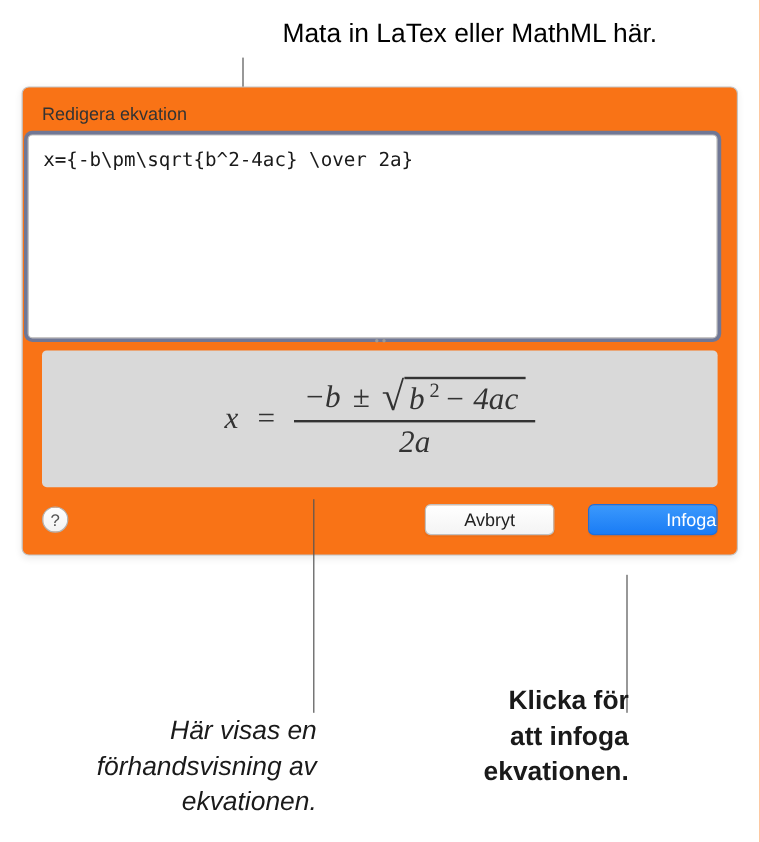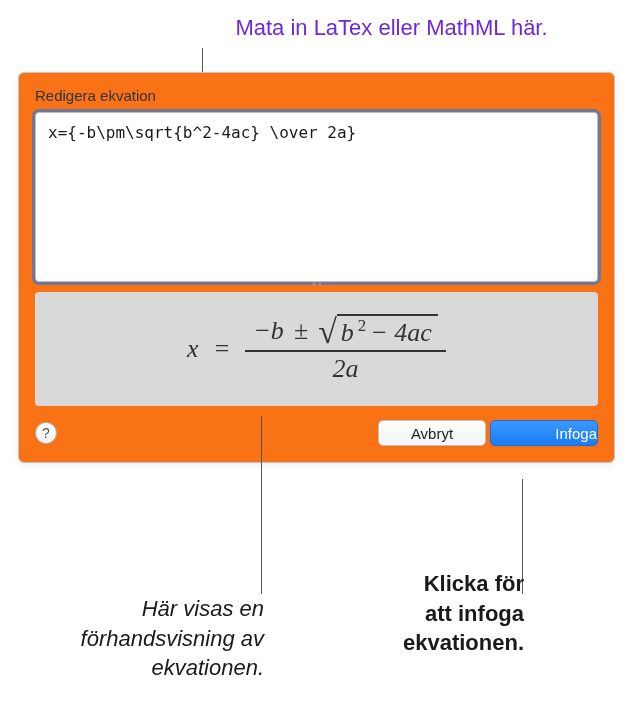--- a/index.html
+++ b/index.html
@@ -7,21 +7,21 @@
       width: 633px;
       height: 702px;
       font-family: -apple-system, BlinkMacSystemFont, "Helvetica Neue", sans-serif;
       background: #fff;
       position: relative;
       overflow: hidden;
     }
     .callout-top {
       text-align: center;
       font-size: 22px;
-      color: #6d28d9;
+      color: #000000;
       padding: 15px 0 0 0;
       margin-left: 150px;
     }
     .callout-line-top {
       position: absolute;
       left: 202px;
       top: 48px;
       width: 1px;
       height: 116px;
       background: #555;
@@ -36,21 +36,21 @@
       background: #f97316;
       box-shadow: 0 2px 6px rgba(0,0,0,0.08);
       padding-bottom: 16px;
     }
     .dialog-title {
       font-size: 15px;
       color: #333;
       padding: 14px 16px 8px 16px;
     }
     .editor-box {
-      margin: 0 16px 0 16px;
+      margin: 0 16px 0 4px;
       background: #fff;
       border: 1px solid #bfbfbf;
       border-radius: 4px;
       box-shadow: 0 0 0 3px rgba(0,122,255,0.55);
       height: 170px;
       padding: 10px 12px;
       font-family: "Menlo", "Monaco", "Consolas", monospace;
       font-size: 16px;
       color: #1a1a1a;
       resize: none;
@@ -146,21 +146,21 @@
       background: linear-gradient(#fff,#f3f3f3);
       color: #555;
       font-size: 14px;
       display: inline-flex;
       align-items: center;
       justify-content: center;
       cursor: pointer;
     }
     .btn-group {
       display: flex;
-      gap: 4px;
+      gap: 28px;
     }
     .btn {
       min-width: 108px;
       height: 26px;
       border-radius: 5px;
       font-size: 15px;
       cursor: pointer;
       border: 1px solid #c0c0c0;
       background: linear-gradient(#ffffff,#f4f4f4);
       color: #222;

